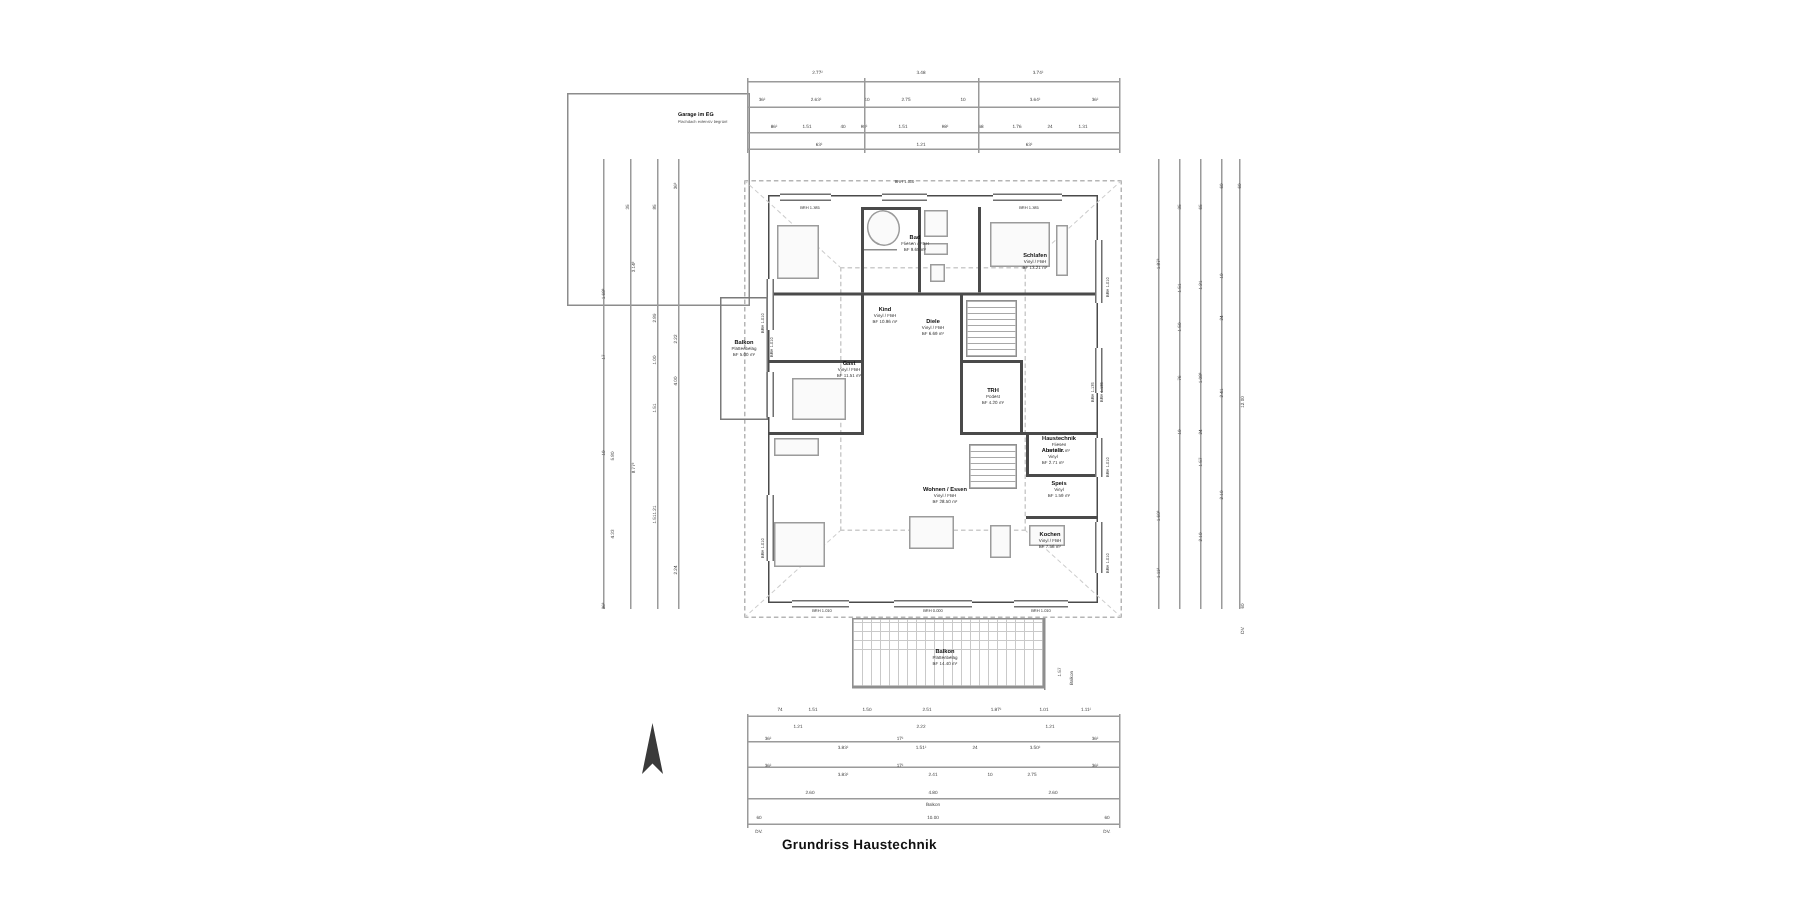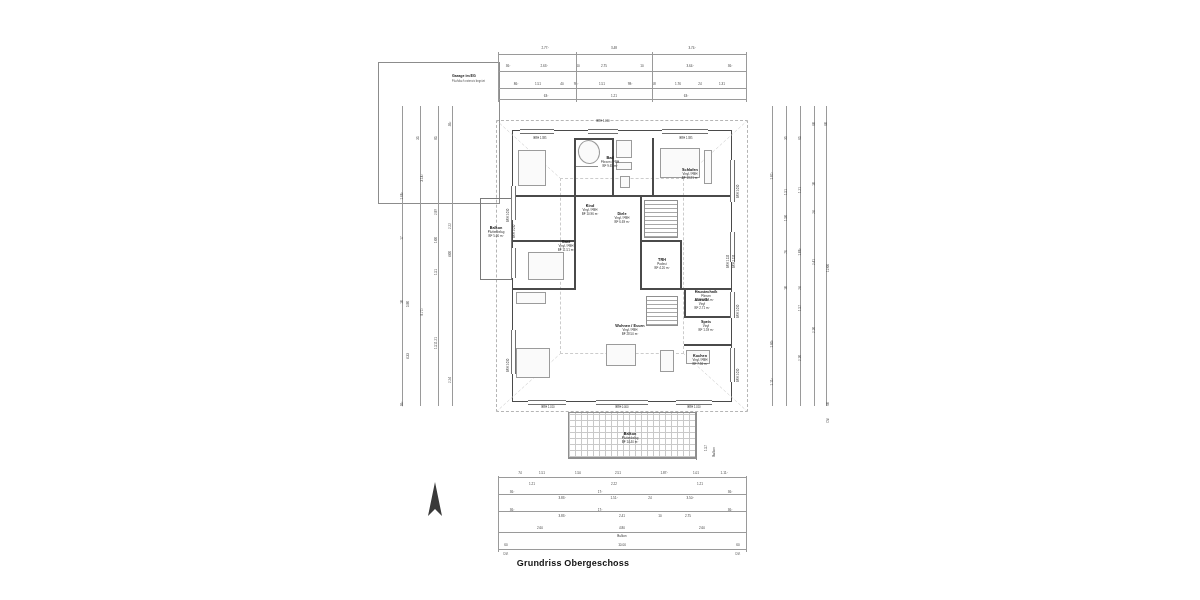--- a/index.html
+++ b/index.html
@@ -338,15 +338,15 @@
   <div class="dimv" style="left:826px;top:404px;">60</div>
   <div class="dimv" style="left:826px;top:420px;">DV.</div>
 
   <div class="dimv" style="left:712px;top:452px;">Balkon</div>
   <div class="dimv" style="left:704px;top:448px;">1.57</div>
 
   <svg class="arrowN" style="left:424px;top:482px;width:22px;height:40px;">
     <polygon points="11,0 18,34 11,27 4,34" fill="#3a3a3a"></polygon>
   </svg>
 
-  <div class="title" style="left:573px;top:558px;">Grundriss Obergeschoss</div>
+  <div class="title" style="left:573px;top:558px;">Grundriss Haustechnik</div>
 
 </div>
 
 </body></html>

